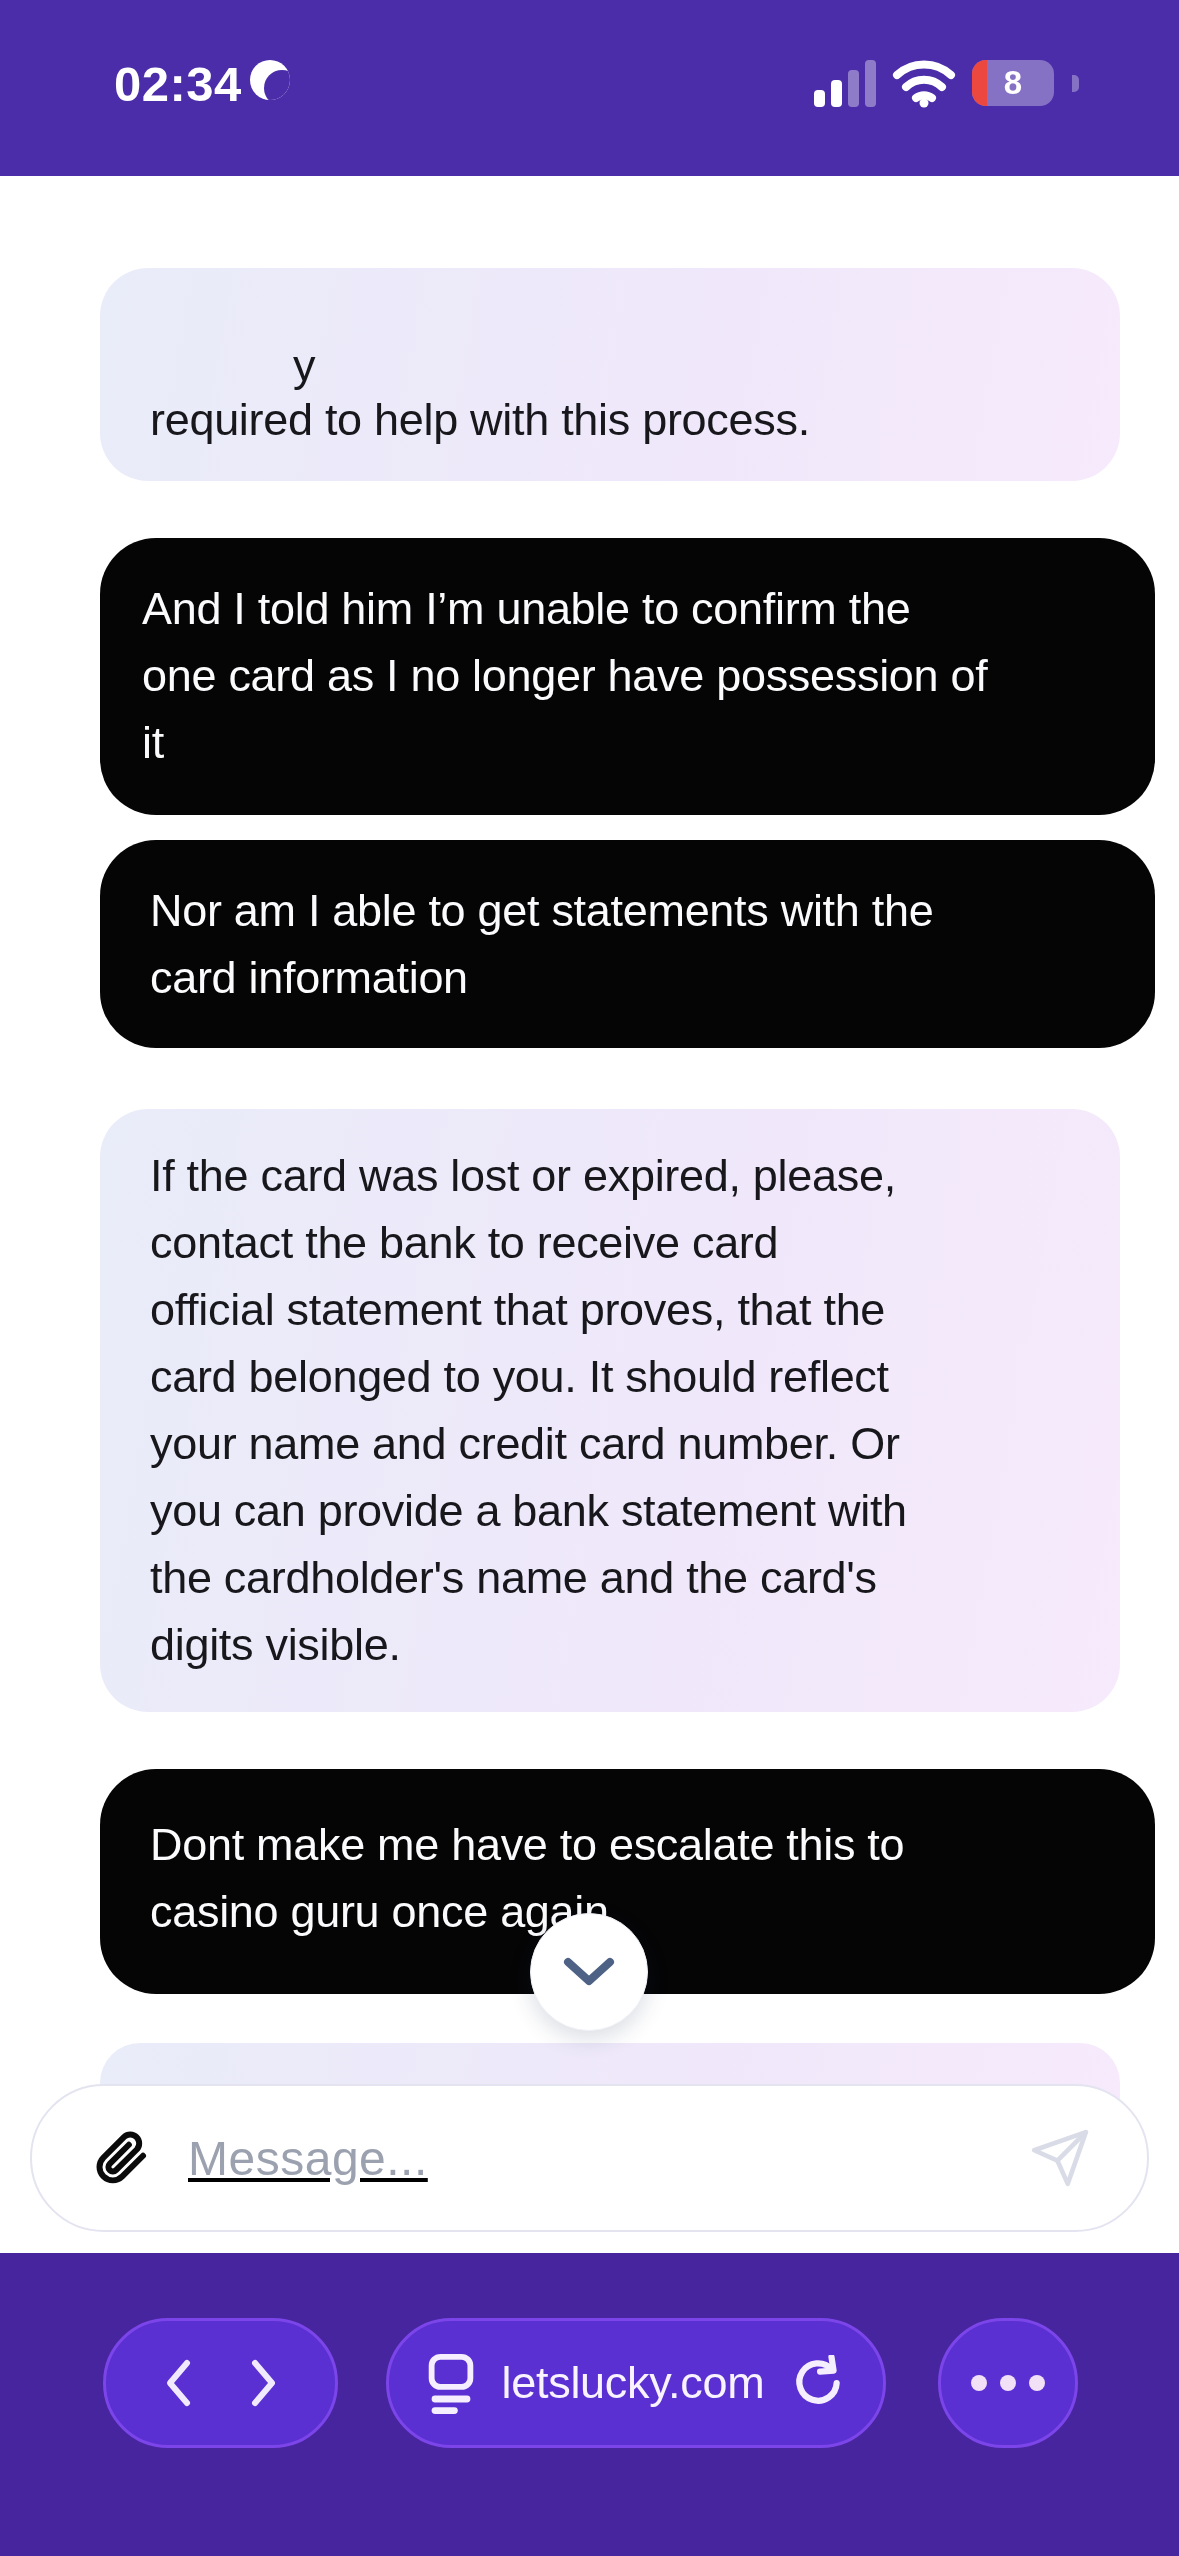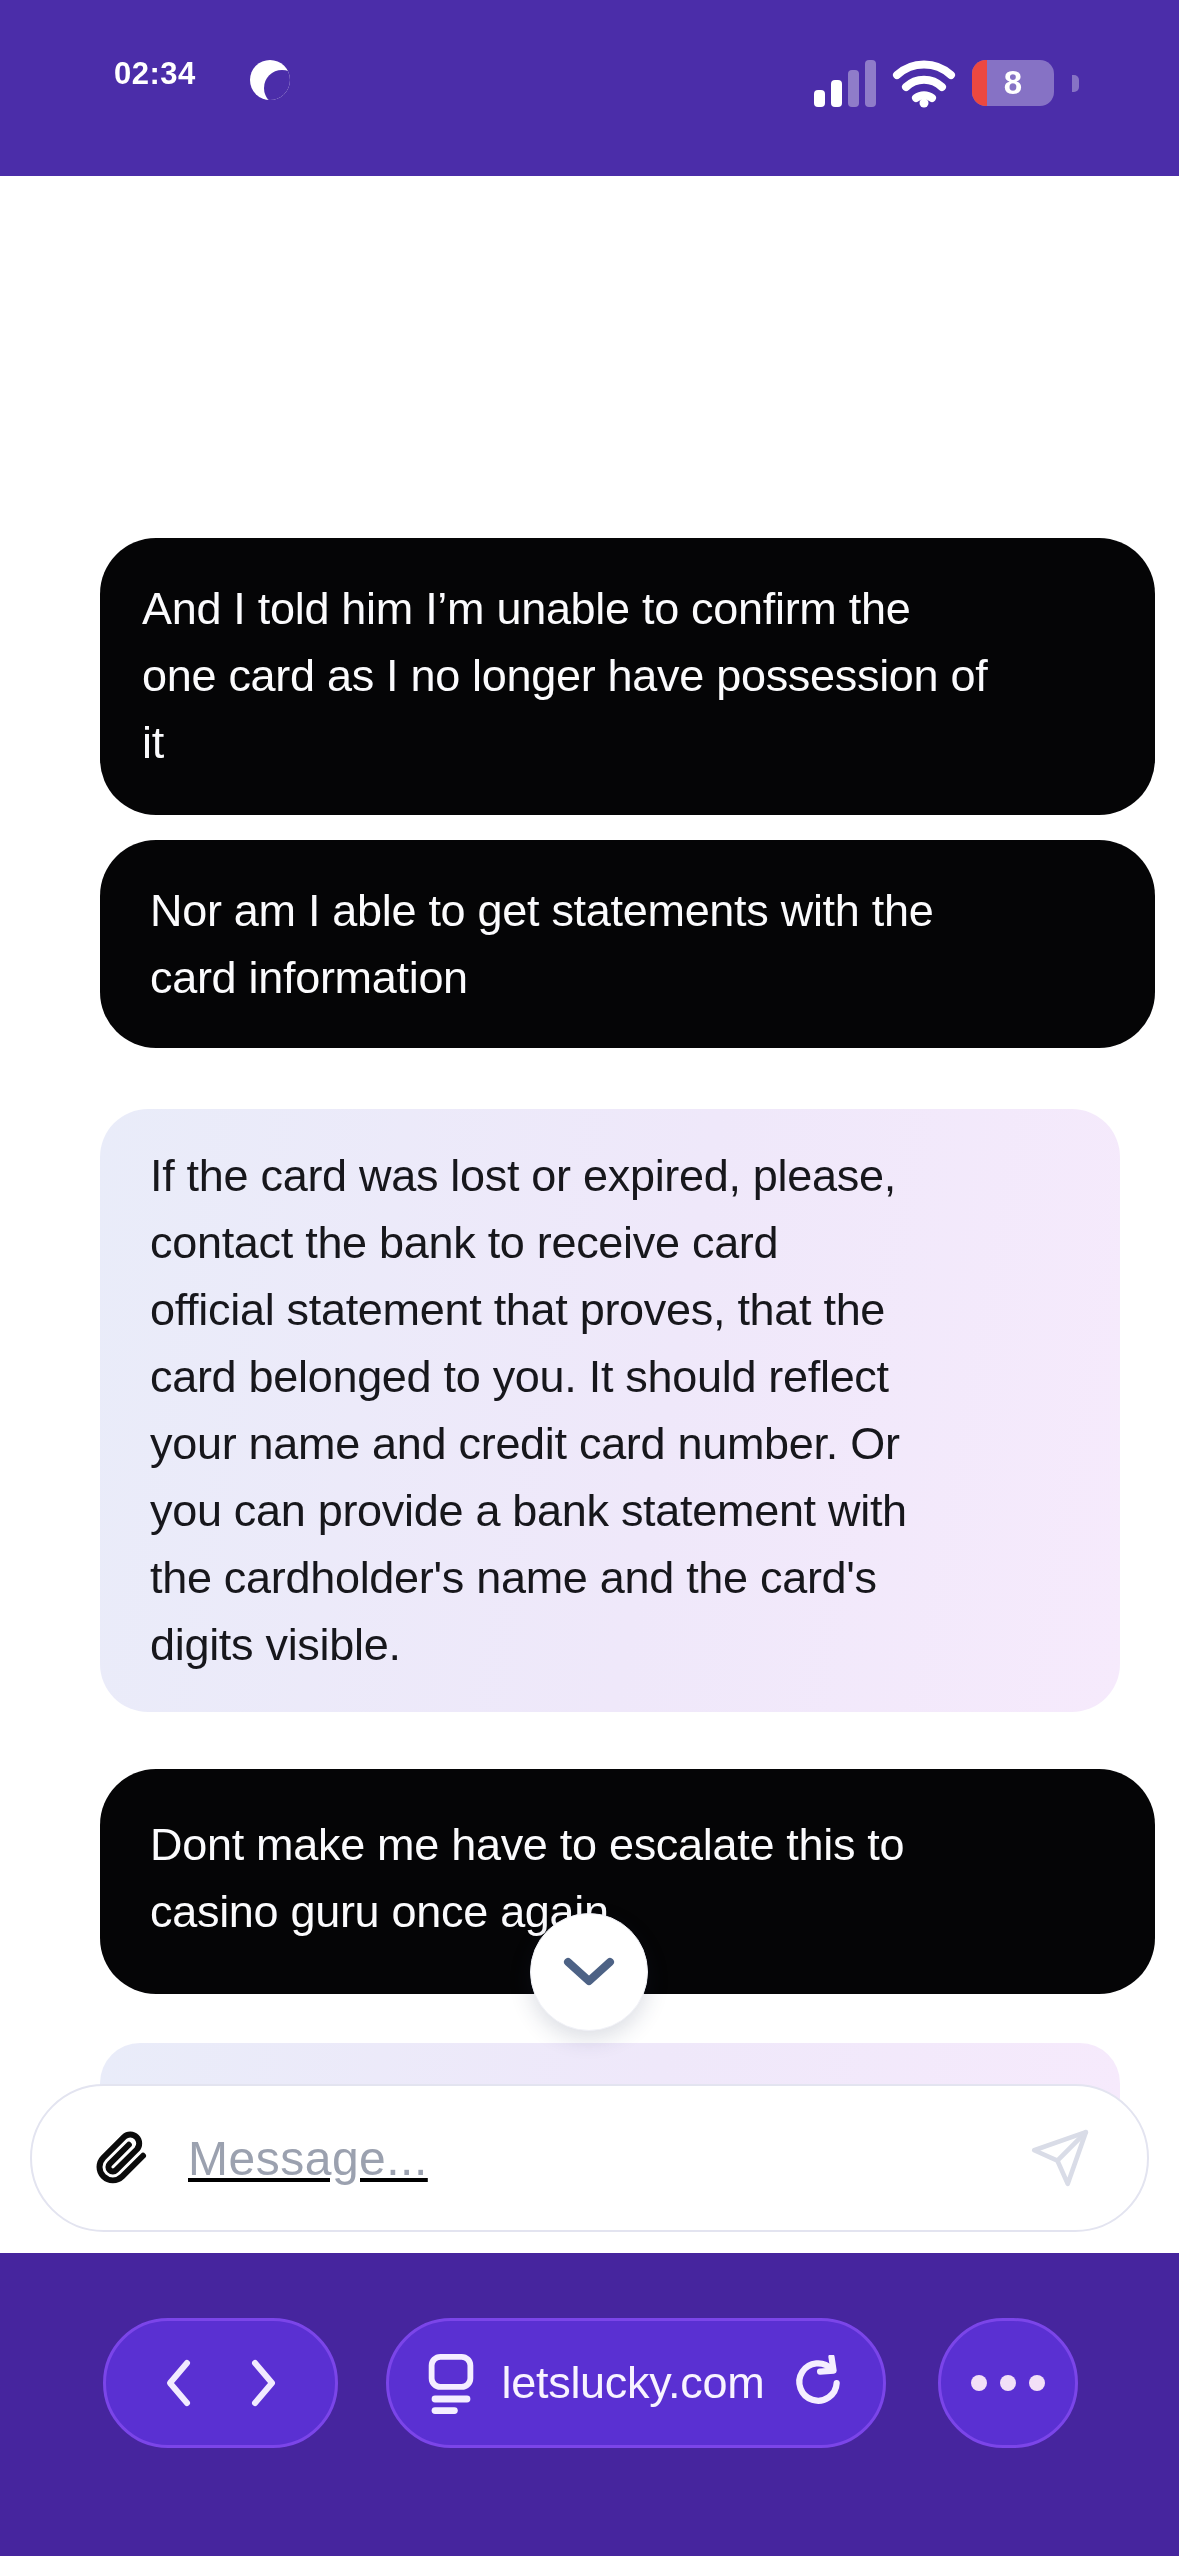--- a/index.html
+++ b/index.html
@@ -1,21 +1,21 @@
 <!DOCTYPE html>
 <html style="--status-purple: #4B2DA9; --browser-bar-purple: #46259E; --browser-pill-purple: #5A30D2; --browser-pill-border: #7B45E9; --header-black: #070708; --user-bubble-black: #050506; --agent-bubble-start: #E9ECF9; --agent-bubble-end: #F6EAFC; --battery-red: #EC4840; --scroll-chevron: #4D6285; --placeholder-gray: #9BA1AF; --send-gray: #D9DCE7; --header-icon-gray: #8F8F8F; --avatar-gray: #B6B9C1;"><head>
 <meta charset="utf-8">
 <style>
   html,body{margin:0;padding:0;}
   body{width:1179px;height:2556px;background:#fff;font-family:"Liberation Sans",sans-serif;overflow:hidden;}
   #screen{position:relative;width:1179px;height:2556px;background:#ffffff;overflow:hidden;}
 
   
   .status-bar{position:absolute;left:0;top:0;width:1179px;height:176px;background:var(--status-purple);z-index:40;}
-  .time{position:absolute;left:114px;top:56px;color:#fff;font-size:31px;font-weight:bold;letter-spacing:.5px;}
+  .time{position:absolute;left:114px;top:56px;color:#fff;font-size:49px;font-weight:bold;letter-spacing:.5px;}
   .moon{position:absolute;left:250px;top:60px;width:40px;height:40px;border-radius:50%;background:#fff;overflow:hidden;}
   .moon::after{content:"";position:absolute;left:14px;top:10px;width:36px;height:36px;border-radius:50%;background:var(--status-purple);}
   .sb-right{position:absolute;right:100px;top:58px;display:flex;align-items:center;gap:16px;}
   .signal{display:flex;align-items:flex-end;gap:6px;height:48px;}
   .signal i{display:block;width:11px;border-radius:4px;background:#fff;}
   .signal i:nth-child(1){height:17px;}
   .signal i:nth-child(2){height:27px;}
   .signal i:nth-child(3){height:37px;background:rgba(255,255,255,.38);}
   .signal i:nth-child(4){height:47px;background:rgba(255,255,255,.38);}
   .battery{position:relative;width:82px;height:46px;border-radius:14px;background:rgba(255,255,255,.33);overflow:hidden;display:flex;align-items:center;justify-content:center;}
@@ -87,20 +87,24 @@
       </svg>
       <span class="battery">
         <span class="red"></span>
         <span class="pct">8</span>
       </span>
       <span class="battery-tip"></span>
     </div>
   </div>
 
 
+  <div class="bubble agent b1">
+    <span class="frag">y</span>
+    <span class="line">required to help with this process.</span>
+  </div>
 
   <div class="bubble user b2">And I told him I’m unable to confirm the
 one card as I no longer have possession of
 it</div>
 
   <div class="bubble user b3">Nor am I able to get statements with the
 card information</div>
 
   <div class="bubble agent b4">If the card was lost or expired, please,
 contact the bank to receive card

